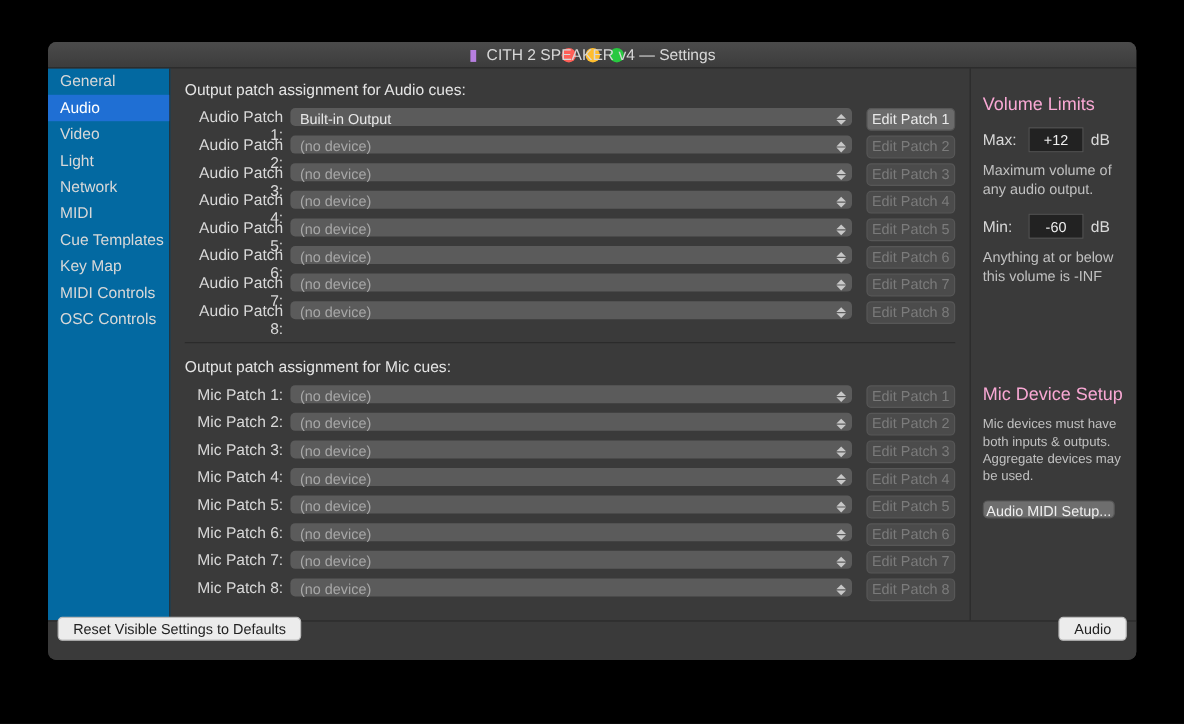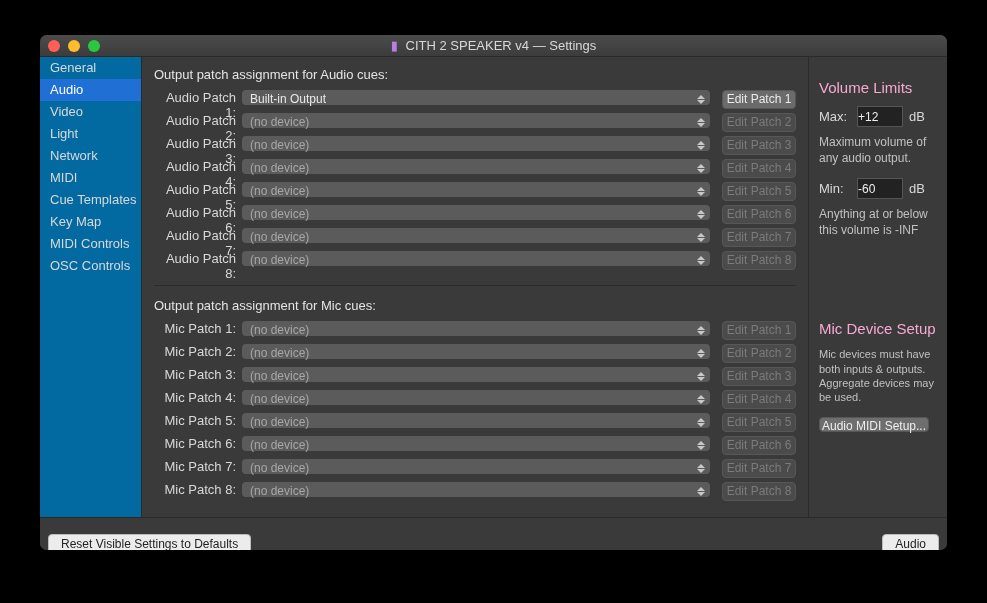--- a/index.html
+++ b/index.html
@@ -18,20 +18,21 @@
   }
 
   .titlebar {
     height: 22px;
     background: linear-gradient(#4b4b4b,#3c3c3c);
     display: flex;
     align-items: center;
     padding: 0 8px;
     border-bottom: 1px solid #2a2a2a;
     position: relative;
+    justify-content: center;
   }
   .traffic { display: flex; gap: 8px; }
   .traffic span { width: 12px; height: 12px; border-radius: 50%; display: inline-block; }
   .t-close { background: #ff5f57; }
   .t-min   { background: #ffbd2e; }
   .t-max   { background: #28c940; }
   .title-center { position: absolute; left: 0; right: 0; text-align: center; font-size: 13px; color: #d8d8d8; pointer-events: none; }
   .title-center .doc-icon { color: #b77fe0; margin-right: 4px; }
 
   .body {
@@ -153,21 +154,21 @@
   .rs-row { display: flex; align-items: center; gap: 6px; margin-bottom: 8px; }
   .rs-row .k { color: #d8d8d8; width: 32px; }
   .rs-row .unit { color: #d8d8d8; }
   .num-field {
     width: 46px;
     height: 21px;
     background: #222;
     border: 0.5px solid #555;
     border-radius: 0;
     color: #eee;
-    text-align: left;
+    text-align: center;
     line-height: 20px;
     font-size: 12px;
   }
   .rs-note { font-size: 12px; color: #c0c0c0; line-height: 1.3; margin-bottom: 12px; }
 
   .rs-button {
     width: 110px;
     height: 15px;
     line-height: 17px;
     text-align: center;
@@ -177,21 +178,21 @@
     color: #eee;
     margin-top: 4px;
     border: 0.5px solid #575757;
   }
 
   .footer {
     height: 30px;
     background: #3a3a3a;
     border-top: 1px solid #2a2a2a;
     display: flex;
-    align-items: flex-start;
+    align-items: flex-end;
     padding: 16px 8px;
   }
   .footer .btn {
     height: 20px;
     line-height: 18px;
     padding: 0 12px;
     background: #ececec;
     color: #222;
     border-radius: 4px;
     font-size: 12px;

